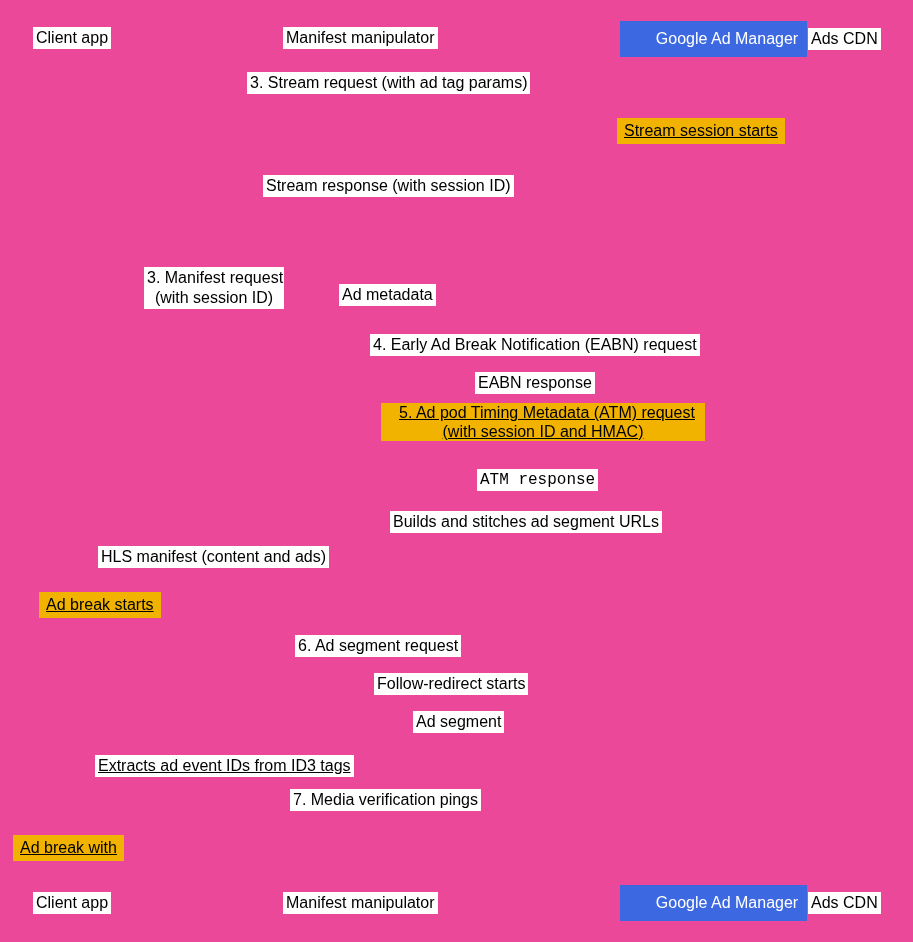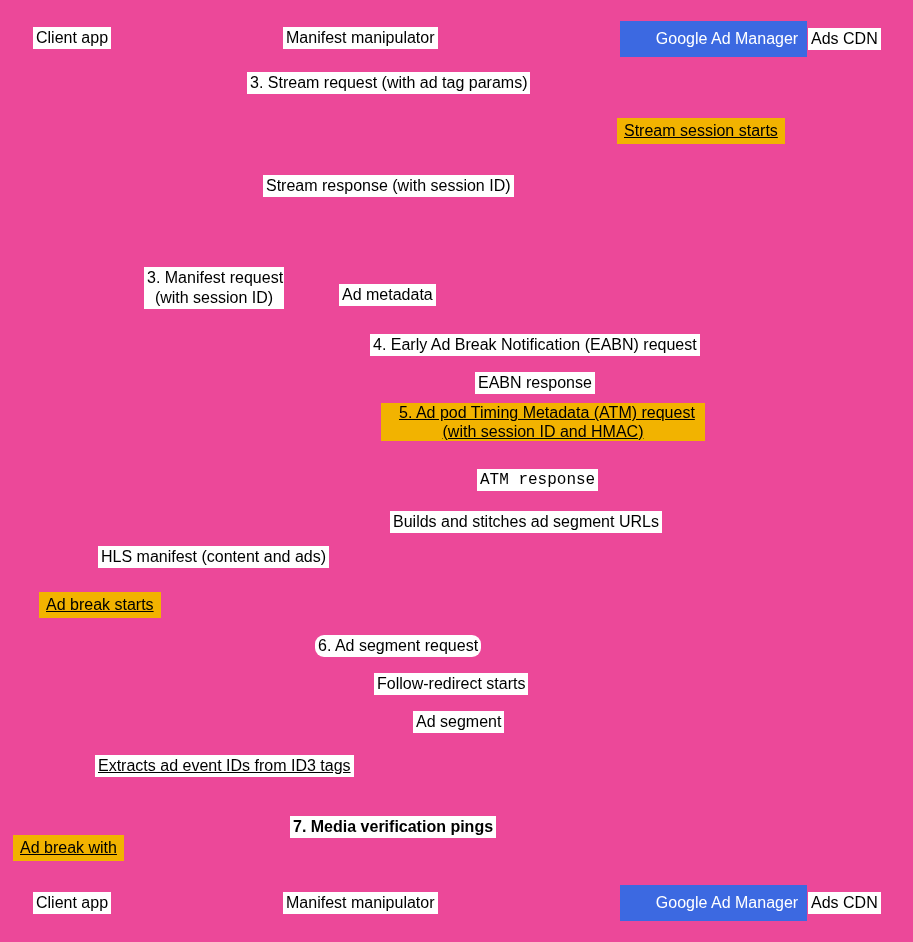--- a/index.html
+++ b/index.html
@@ -36,25 +36,25 @@
   #m-admeta-req      { left:245px; top:199px; }
   #m-admeta          { left:339px; top:238px;margin-top:46px; }
   #m-manifest-req    { left:144px; top:267px; width:134px; }
   #m-eabn-req        { left:370px; top:334px; }
   #m-eabn-resp       { left:475px; top:372px; }
   #n-atm-req         { left:381px; top:403px; width:288px; }
   #m-atm-resp        { left:477px; top:469px;font-family:Liberation Mono, monospace; }
   #n-builds          { left:390px; top:511px; }
   #m-hls             { left:98px;  top:546px; }
   #n-break-starts    { left:11px;  top:592px;margin-left:28px; }
-  #m-adseg-req       { left:315px; top:635px;border-radius:9px; }
+  #m-adseg-req       { left:295px; top:635px; }
   #m-follow-redirect { left:374px; top:673px; }
   #m-adseg           { left:413px; top:711px; }
   #n-extracts        { left:95px;  top:755px;text-decoration:underline; }
-  #m-media-pings     { left:290px; top:816px;font-weight:bold; }
+  #m-media-pings     { left:290px; top:789px; }
   #n-break-ends      { left:13px;  top:835px; }
 
   #a-bot-client   { left:33px;  top:892px; }
   #a-bot-manifest { left:283px; top:892px; }
   #a-bot-gam      { left:620px; top:885px; }
   #a-bot-cdn      { left:808px; top:892px; }
 </style>
 </head>
 <body>
 

